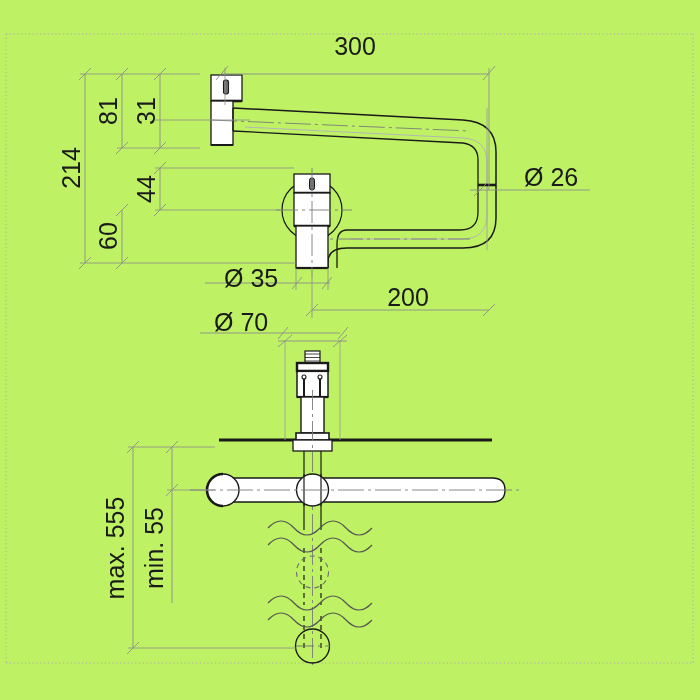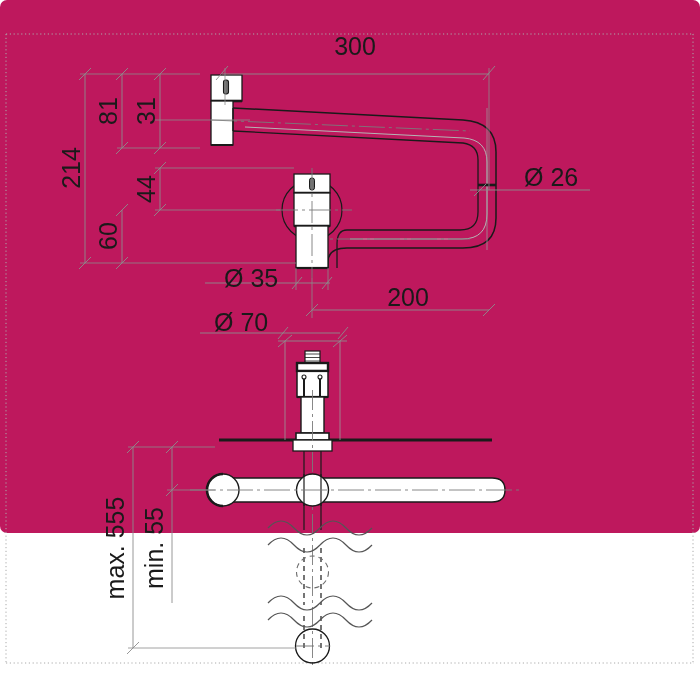--- a/index.html
+++ b/index.html
@@ -1,21 +1,21 @@
 <!DOCTYPE html>
 <html><head>
 <meta charset="utf-8">
 <title>Technical Drawing</title>
 <style>
   html,body{margin:0;padding:0;background:#ffffff;}
   body{
     width:700px;height:700px;overflow:hidden;
     font-family:"Liberation Sans","DejaVu Sans",sans-serif;
   }
-  #stage{position:relative;width:700px;height:533px;background:#be185d;border-radius:7px;}
+  #stage{position:relative;width:700px;height:700px;background:#bef264;}
   svg{display:block;}
   .dimtext{
     font-family:"Liberation Sans","DejaVu Sans",sans-serif;
     font-size:25px;
     fill:#1a1a1a;
     letter-spacing:0px;
   }
 </style>
 </head>
 <body>

